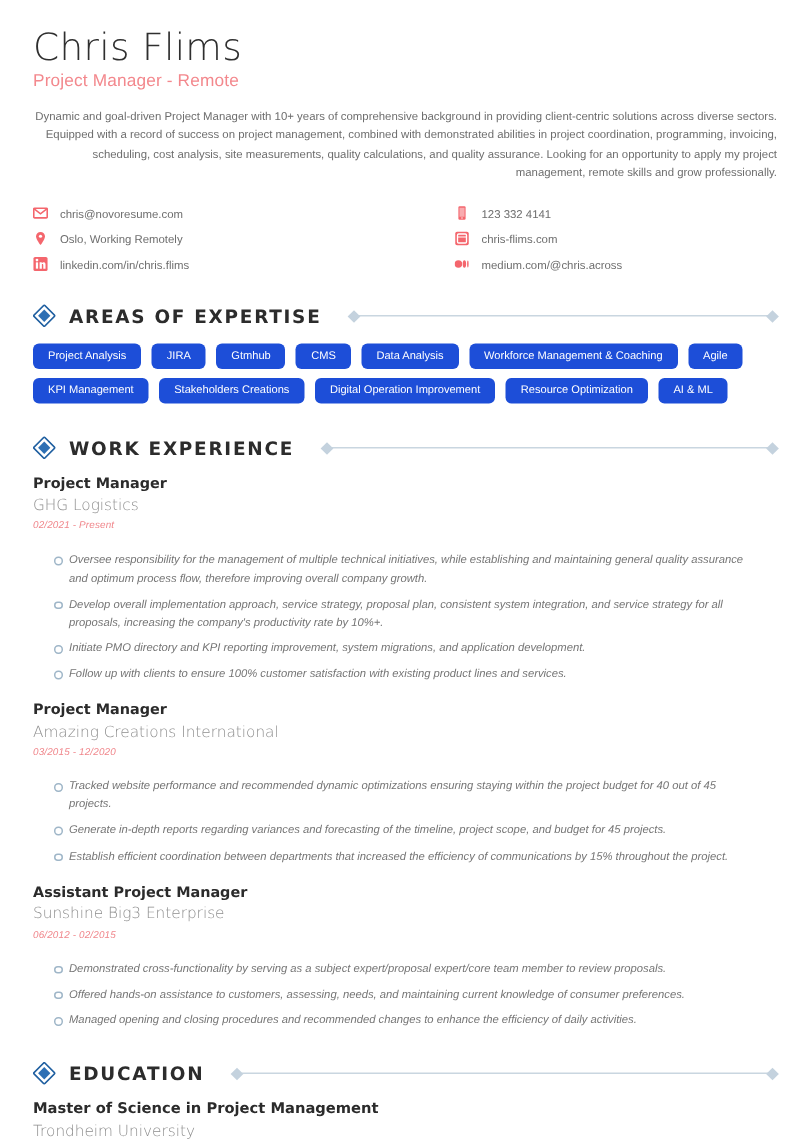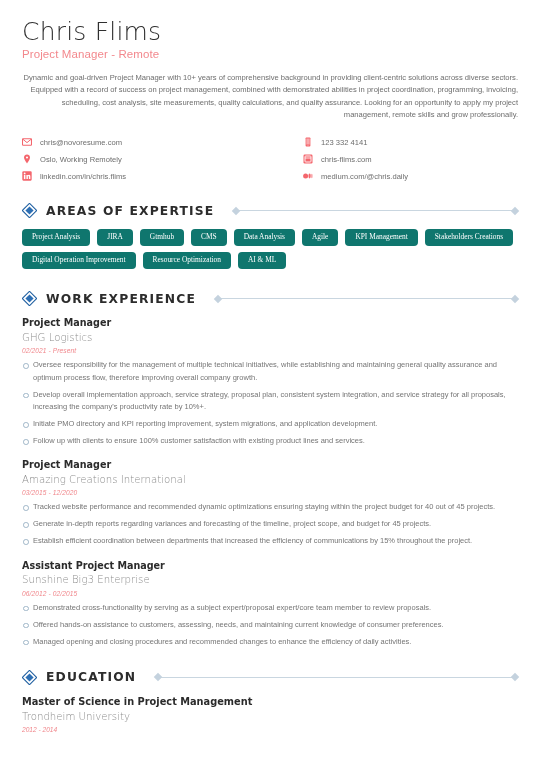--- a/index.html
+++ b/index.html
@@ -118,28 +118,27 @@
     flex: 0 0 6px;
   }
 
   
   .tags {
     display: flex;
     flex-wrap: wrap;
     gap: 6px 7px;
   }
   .tag {
-    background: #0f766e;
+    background: #1d4ed8;
     color: #ffffff;
     font-size: 7.4px;
     padding: 4px 10px 5px 10px;
     border-radius: 4px;
     line-height: 1.1;
     white-space: nowrap;
-    font-family: Liberation Serif, serif;
   }
 
   
   .job { margin-bottom: 12px; }
   .job:last-child { margin-bottom: 0; }
   .job-pos {
     font-size: 9.6px;
     font-weight: 700;
     color: #2b2b2b;
     line-height: 1.3;
@@ -156,22 +155,23 @@
   .job-date {
     font-size: 6.6px;
     font-style: italic;
     color: #f0868b;
     margin-top: 3px;
     margin-bottom: 5px;
     letter-spacing: 0.1px;
   }
   ul.bullets {
     list-style: none;
-    margin: 0;
+    margin: 13px;
     padding: 0;
+    font-style: italic;
   }
   ul.bullets li {
     position: relative;
     padding-left: 11px;
     font-size: 7.5px;
     line-height: 1.62;
     color: #757575;
     margin-bottom: 5px;
   }
   ul.bullets li:last-child { margin-bottom: 0; }
@@ -283,21 +283,21 @@
       </div>
 
       <div class="contact-row">
         <span class="cicon">
           <svg width="10" height="10" viewBox="0 0 10 10">
             <ellipse cx="2.6" cy="5" rx="2.5" ry="2.5" fill="#f4666d"></ellipse>
             <ellipse cx="6.6" cy="5" rx="1.15" ry="2.45" fill="#f4666d"></ellipse>
             <ellipse cx="8.9" cy="5" rx="0.5" ry="2.3" fill="#f4666d"></ellipse>
           </svg>
         </span>
-        <span>medium.com/@chris.daily</span>
+        <span>medium.com/@chris.across</span>
       </div>
 
     </div>
   </div>
 
   <div class="section">
     <div class="section-head">
       <span class="diamond-icon">
         <svg width="15" height="15" viewBox="0 0 15 15">
           <rect x="2.4" y="2.4" width="10.2" height="10.2" transform="rotate(45 7.5 7.5)" fill="none" stroke="#1f5fa0" stroke-width="1.1"></rect>
@@ -310,20 +310,21 @@
         <span class="rule-line"></span>
         <span class="rule-dot"></span>
       </span>
     </div>
     <div class="tags">
       <span class="tag">Project Analysis</span>
       <span class="tag">JIRA</span>
       <span class="tag">Gtmhub</span>
       <span class="tag">CMS</span>
       <span class="tag">Data Analysis</span>
+      <span class="tag">Workforce Management &amp; Coaching</span>
       <span class="tag">Agile</span>
       <span class="tag">KPI Management</span>
       <span class="tag">Stakeholders Creations</span>
       <span class="tag">Digital Operation Improvement</span>
       <span class="tag">Resource Optimization</span>
       <span class="tag">AI &amp; ML</span>
     </div>
   </div>
 
   <div class="section">

